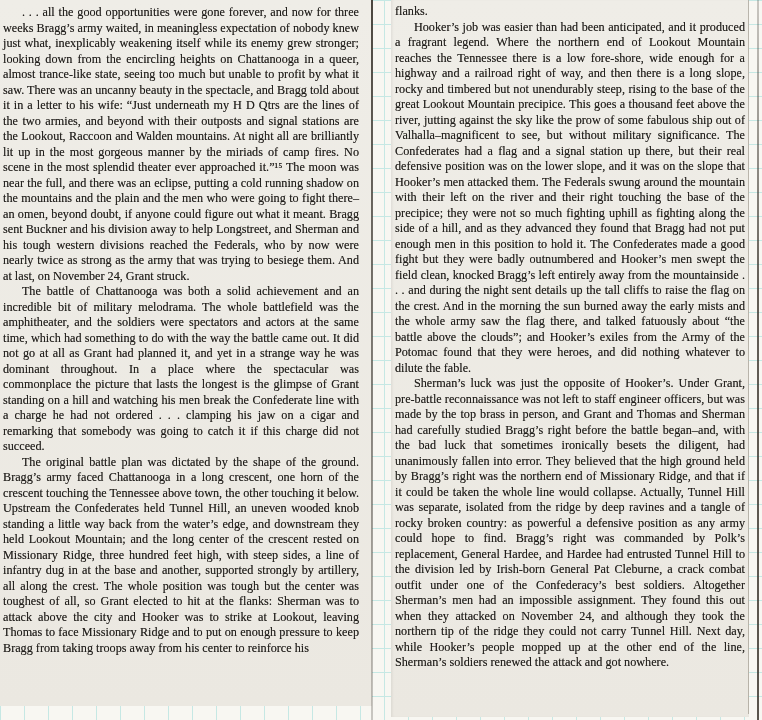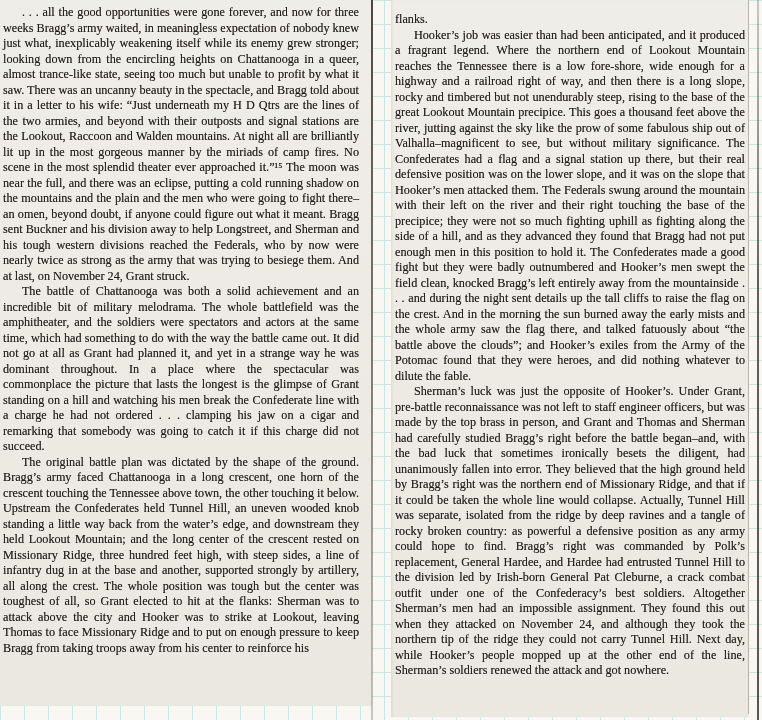--- a/index.html
+++ b/index.html
@@ -37,21 +37,21 @@
     left: 0;
     width: 372px;
     height: 706px;
     padding: 5px 13px 0 3px;
     box-sizing: border-box;
   }
   .page-right {
     left: 391px;
     width: 358px;
     height: 717px;
-    padding: 12px 4px 0 4px;
+    padding: 4px 4px 0 4px;
     box-sizing: border-box;
     box-shadow: inset 2px 0 3px -1px rgba(0,0,0,0.08);
   }
   .para { margin: 0; text-indent: 1.55em; }
   .para.cont { text-indent: 0; }
   .spine-line {
     position: absolute;
     left: 371px;
     top: 0;
     width: 2px;

